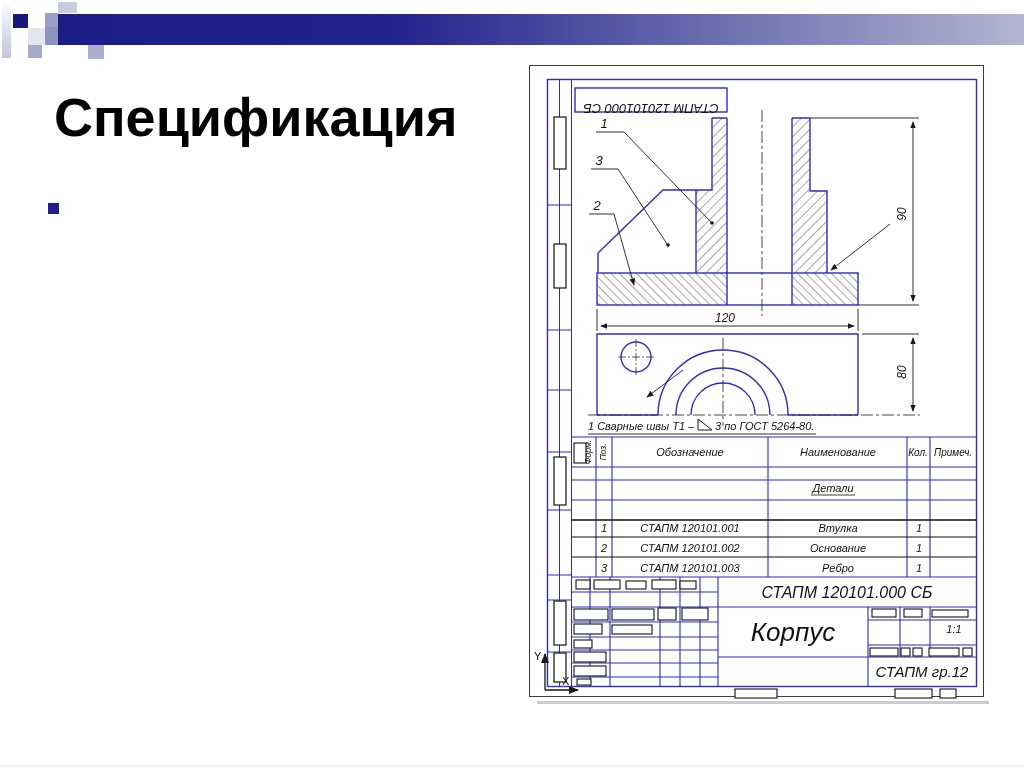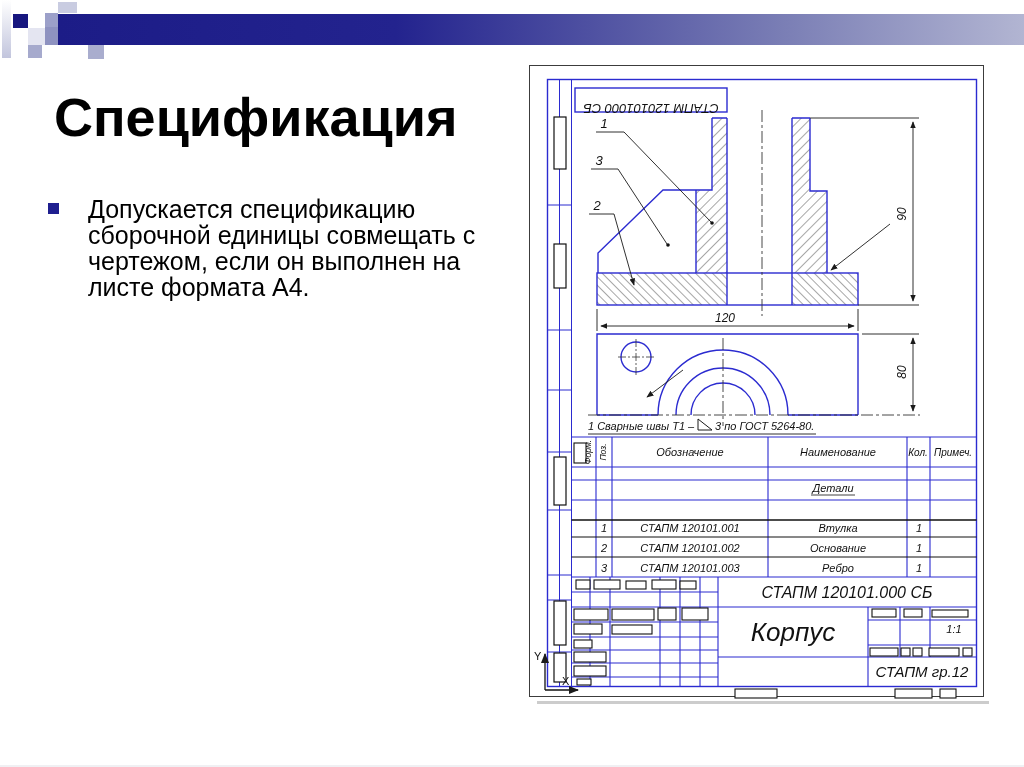--- a/index.html
+++ b/index.html
@@ -47,21 +47,20 @@
 <div class="deco sq-c"></div>
 <div class="deco sq-d"></div>
 <div class="deco sq-e"></div>
 <div class="deco sq-f"></div>
 
 <h1 class="page-title">Спецификация</h1>
 
 <ul class="bullets">
   <li>
     <span class="sq"></span>
-    <span>Допускается спецификацию сборочной единицы совмещать с чертежом, если он выполнен на листе формата А4.</span>
   </li>
 </ul>
 
 <svg class="drawing-panel" viewBox="0 0 458 635" xmlns="http://www.w3.org/2000/svg">
   <defs>
     <pattern id="h1" patternUnits="userSpaceOnUse" width="7" height="7" patternTransform="rotate(45)">
       <line x1="0" y1="0" x2="0" y2="7" stroke="#222" stroke-width="0.8"></line>
     </pattern>
     <pattern id="h2" patternUnits="userSpaceOnUse" width="6" height="6" patternTransform="rotate(-45)">
       <line x1="0" y1="0" x2="0" y2="6" stroke="#222" stroke-width="0.8"></line>

